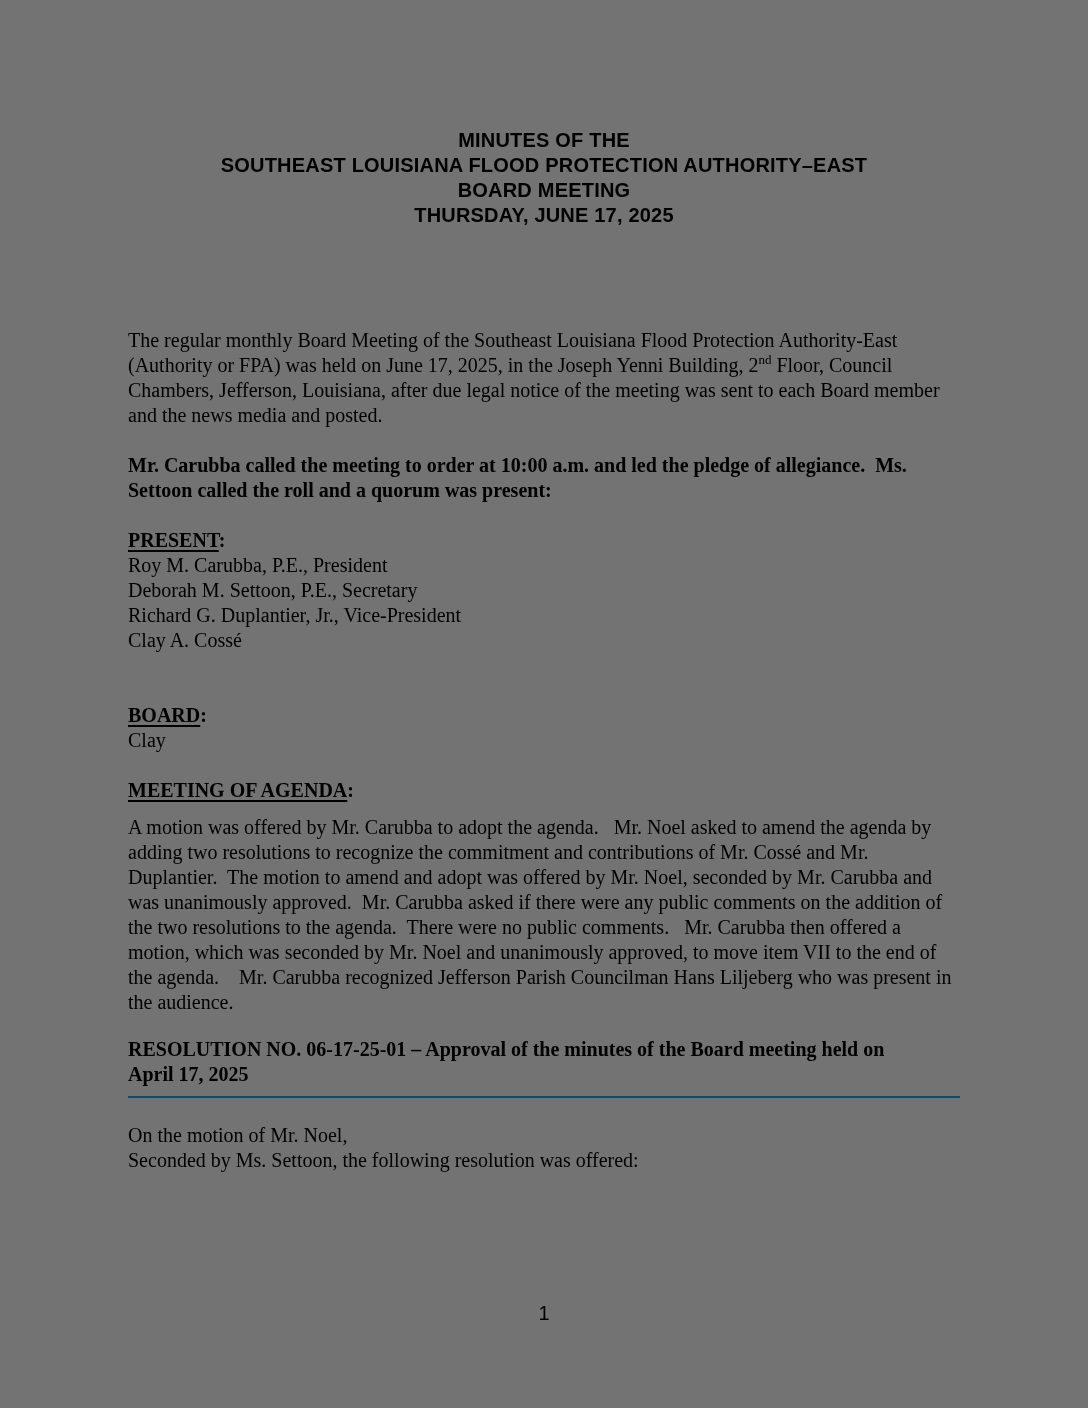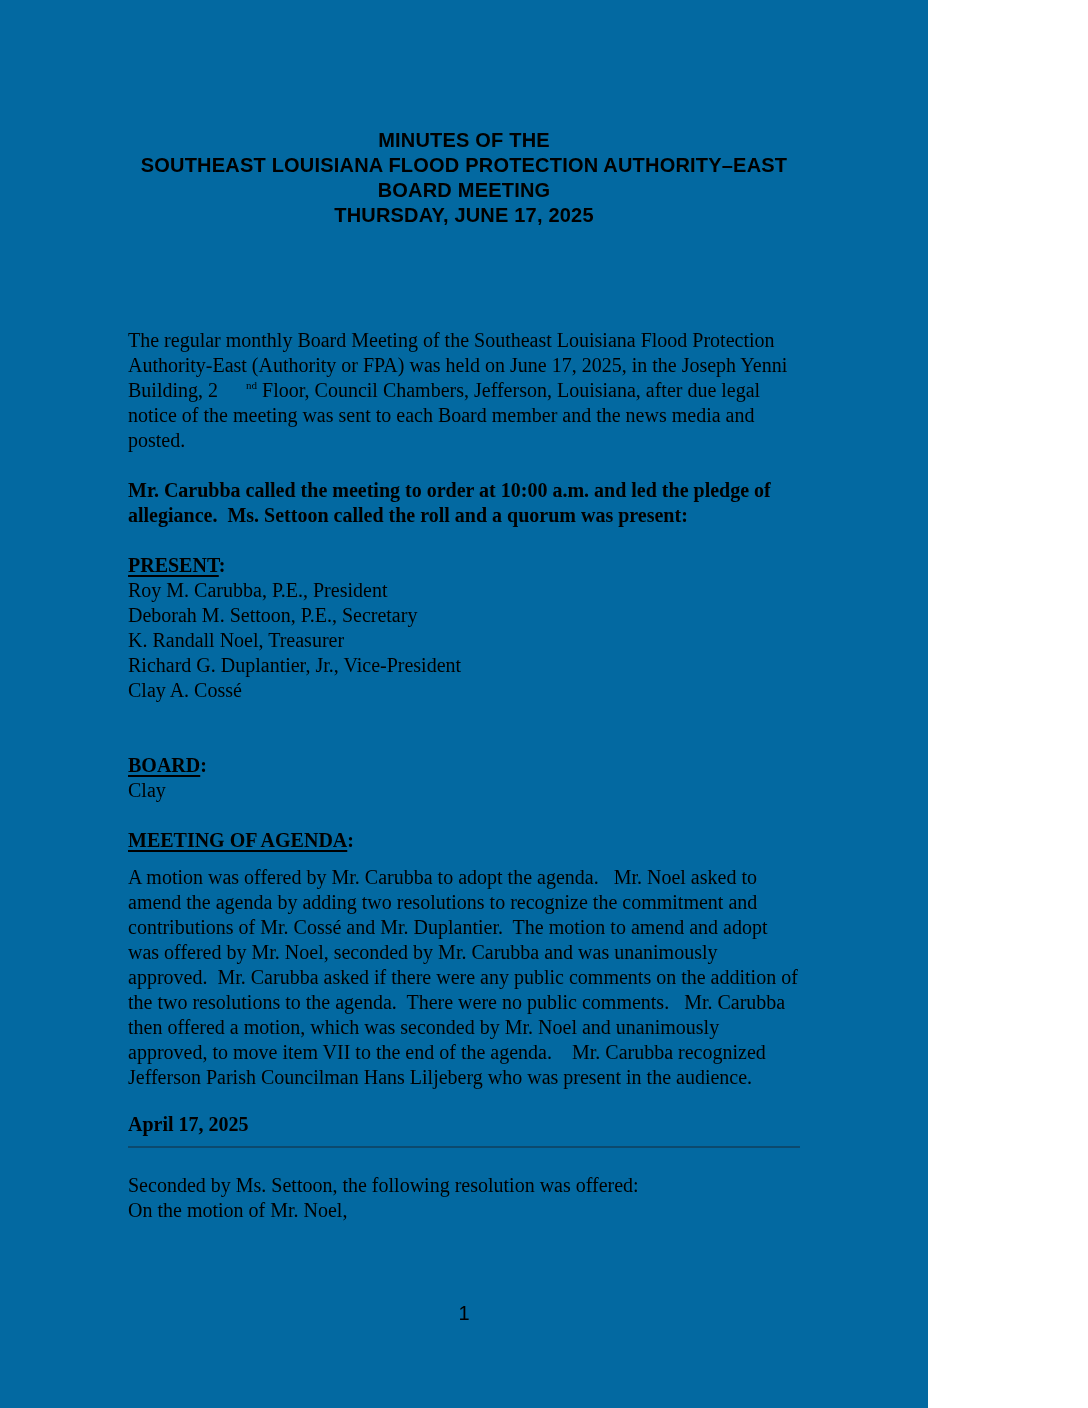--- a/index.html
+++ b/index.html
@@ -1,24 +1,24 @@
 <!DOCTYPE html>
 <html><head>
 <meta charset="utf-8">
 <style>
   html, body {
     margin: 0;
     padding: 0;
     background: #ffffff;
   }
   .page {
-    width: 928px;
+    width: 1088px;
     height: 1408px;
     position: relative;
-    background: #0369a1;
+    background: #737373;
     color: #000000;
     font-family: "Liberation Serif", serif;
     font-size: 20px;
     line-height: 25px;
     box-sizing: border-box;
     padding: 128px 128px 0 128px;
     overflow: hidden;
   }
   .doc-title {
     font-family: "Liberation Sans", sans-serif;
@@ -47,23 +47,22 @@
     padding-bottom: 9px;
   }
   .motion-block { margin-top: 25px; }
   .resolved-para {
     margin-top: 22px;
     text-indent: 64px;
   }
   .bold { font-weight: 700; }
   .sup {
     vertical-align: super;
-    font-size: 11px;
+    font-size: 13px;
     line-height: 0;
-    margin-left: 28px;
   }
   .page-num {
     position: absolute;
     left: 0;
     right: 0;
     top: 1301px;
     text-align: center;
     font-family: "Liberation Sans", sans-serif;
     font-size: 20px;
   }
@@ -81,37 +80,37 @@
   </div>
 
   <div class="para intro-para"><span>The regular monthly Board Meeting of the Southeast Louisiana Flood Protection Authority-East (Authority or FPA) was held on June 17, 2025, in the Joseph Yenni Building, 2</span><span class="sup">nd</span><span> Floor, Council Chambers, Jefferson, Louisiana, after due legal notice of the meeting was sent to each Board member and the news media and posted.</span></div>
 
   <div class="para call-para">Mr. Carubba called the meeting to order at 10:00 a.m. and led the pledge of allegiance.  Ms. Settoon called the roll and a quorum was present:</div>
 
   <div class="sec-head present-head"><span class="u-word">PRESENT</span><span>:</span></div>
   <div class="present-list">
     <div>Roy M. Carubba, P.E., President</div>
     <div>Deborah M. Settoon, P.E., Secretary</div>
-    <div>K. Randall Noel, Treasurer</div>
     <div>Richard G. Duplantier, Jr., Vice-President</div>
     <div>Clay A. Cossé</div>
   </div>
 
   <div class="sec-head absent-head"><span class="u-word">BOARD</span><span>:</span></div>
   <div>Clay</div>
 
   <div class="sec-head adopt-head"><span class="u-word">MEETING OF AGENDA</span><span>:</span></div>
 
   <div class="para adopt-body">A motion was offered by Mr. Carubba to adopt the agenda.   Mr. Noel asked to amend the agenda by adding two resolutions to recognize the commitment and contributions of Mr. Cossé and Mr. Duplantier.  The motion to amend and adopt was offered by Mr. Noel, seconded by Mr. Carubba and was unanimously approved.  Mr. Carubba asked if there were any public comments on the addition of the two resolutions to the agenda.  There were no public comments.   Mr. Carubba then offered a motion, which was seconded by Mr. Noel and unanimously approved, to move item VII to the end of the agenda.    Mr. Carubba recognized Jefferson Parish Councilman Hans Liljeberg who was present in the audience.</div>
 
   <div class="res-head">
+    <div>RESOLUTION NO. 06-17-25-01 – Approval of the minutes of the Board meeting held on</div>
     <div class="res-line2"><span>April 17, 2025</span></div>
   </div>
 
   <div class="motion-block">
+    <div>On the motion of Mr. Noel,</div>
     <div>Seconded by Ms. Settoon, the following resolution was offered:</div>
-    <div>On the motion of Mr. Noel,</div>
   </div>
 
 
   <div class="page-num">1</div>
 
 </div>
 
 </body></html>

